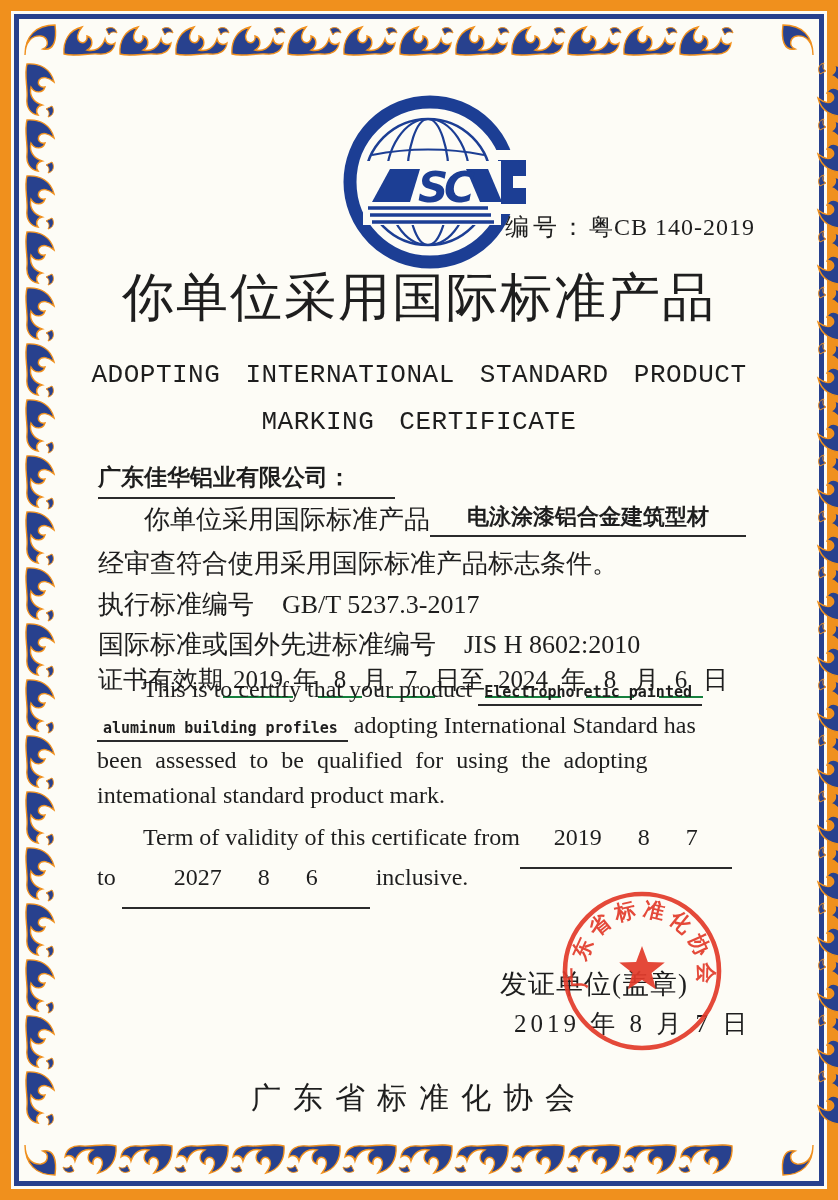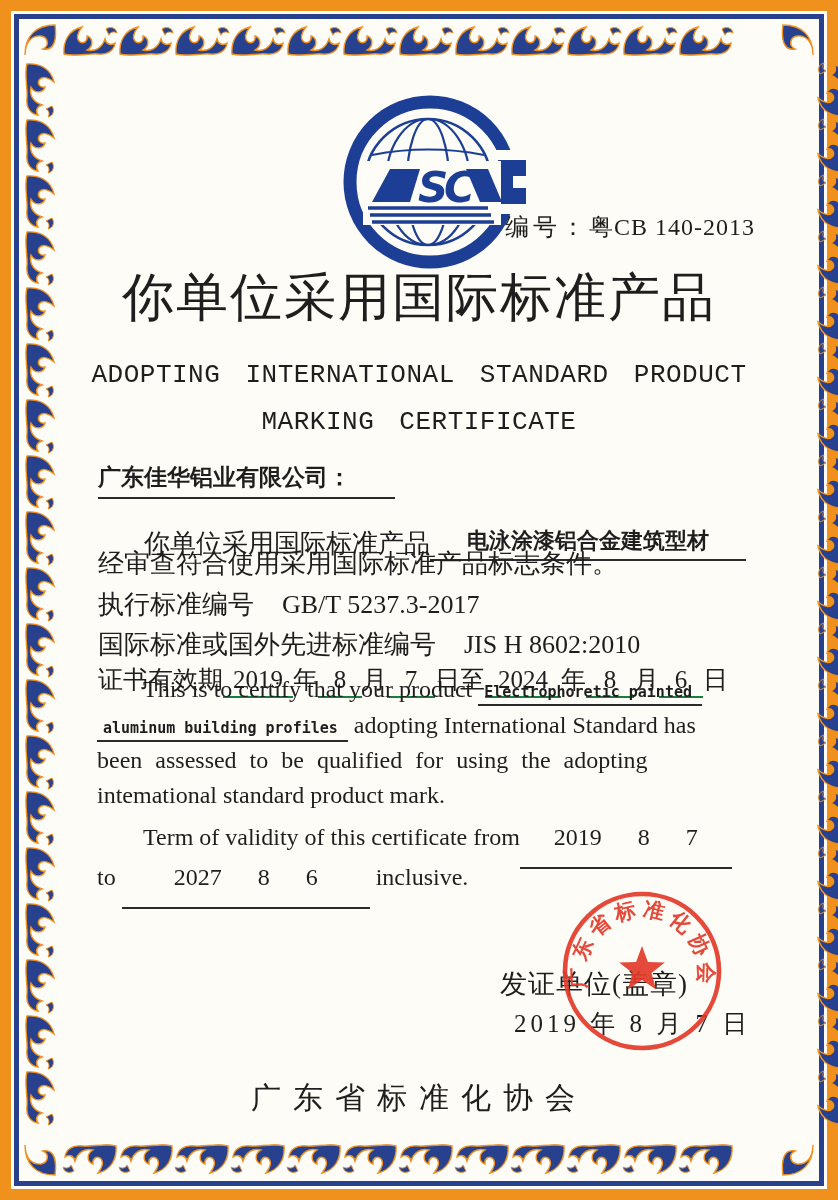--- a/index.html
+++ b/index.html
@@ -22,21 +22,21 @@
   .title-en1{top:360px;}
   .title-en2{top:407px;}
 
   .cn-line{left:98px; font-size:26px; white-space:nowrap;}
   .company{top:462px;text-align:right;}
   .company .u-co{font-family:"Liberation Sans", sans-serif; font-weight:700; font-size:23px;
     display:inline-block; padding:0 44px 4px 0; border-bottom:2px solid #2b2b2b;}
   .product-line{top:502px; text-indent:46px;}
   .blank-cn{display:inline-block; width:316px; text-align:center; text-indent:0;
     border-bottom:2px solid #2b2b2b; padding-bottom:3px; vertical-align:bottom;
-    font-family:"Liberation Sans", sans-serif; font-weight:700; font-size:22px;margin-top:24px;}
+    font-family:"Liberation Sans", sans-serif; font-weight:700; font-size:22px;}
   .review{top:546px;}
   .exec-std{top:587px;}
   .intl-std{top:627px;}
   .std-val{margin-left:28px;}
   .validity{top:663px; font-size:25px;}
   .u-num{display:inline-block; text-align:center; border-bottom:2px solid #15803d; padding-bottom:2px;}
   .w70{width:70px;} .w44{width:44px;} .w48{width:48px;} .w76{width:76px;}
 
   .en-line{left:97px; font-size:24px; white-space:nowrap;}
   .en1{top:676px; text-indent:46px;}
@@ -159,21 +159,21 @@
     <polygon points="34,112 52,79 82,79 72,112" fill="#1c3e94"></polygon>
     <polygon points="128,79 150,79 164,112 142,112" fill="#1c3e94"></polygon>
     <text x="80" y="112" font-family="DejaVu Sans, sans-serif" font-weight="700" font-style="italic" font-size="42" fill="#1c3e94">S</text>
     <text x="106" y="112" font-family="DejaVu Sans, sans-serif" font-weight="700" font-style="italic" font-size="42" fill="#1c3e94">C</text>
     <path d="M30,118 H150" stroke="#1c3e94" stroke-width="3.4"></path>
     <path d="M32,125 H153" stroke="#1c3e94" stroke-width="3.4"></path>
     <path d="M34,132 H156" stroke="#1c3e94" stroke-width="3.4"></path>
   </svg>
 
   <div class="abs cert-no">
-    <span class="lbl">编号：</span><span>粤CB 140-2013</span>
+    <span class="lbl">编号：</span><span>粤CB 140-2019</span>
   </div>
 
   <div class="abs title-cn">你单位采用国际标准产品</div>
   <div class="abs title-en title-en1">ADOPTING INTERNATIONAL STANDARD PRODUCT</div>
   <div class="abs title-en title-en2">MARKING CERTIFICATE</div>
 
   <div class="abs cn-line company">
     <span class="u-co">广东佳华铝业有限公司：</span>
   </div>
 

